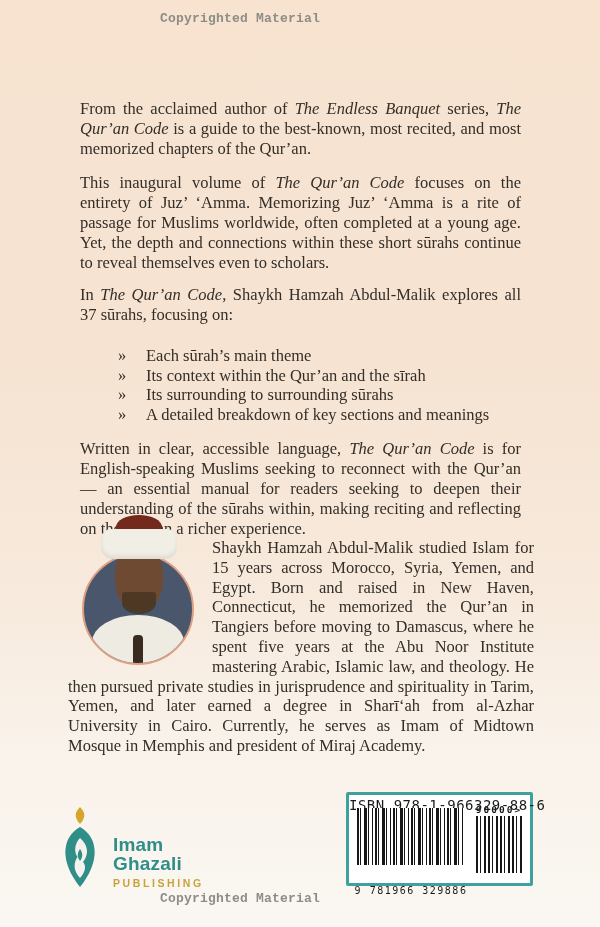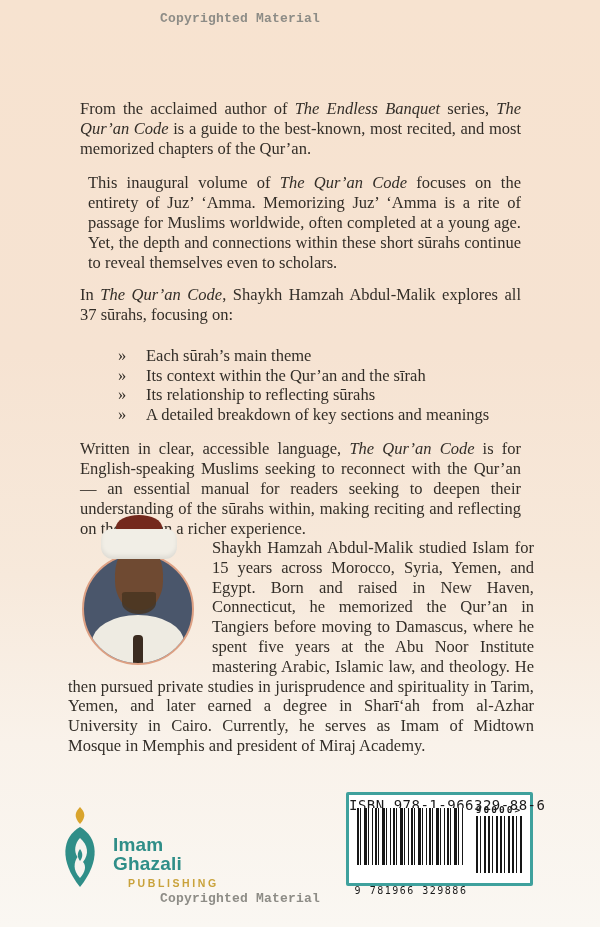--- a/index.html
+++ b/index.html
@@ -15,21 +15,21 @@
     font-size:13px;font-weight:bold;color:#8d8c86;letter-spacing:.2px;
   }
   .copyright.top{top:11px;}
   .copyright.bottom{top:891px;}
 
   .copy-block{position:absolute;left:80px;width:441px;top:51px;}
   .copy-block p{
     margin:0;font-size:16.5px;line-height:20px;text-align:justify;
   }
   .copy-block p.p1{margin-bottom:14px;margin-top:48px;}
-  .copy-block p.p2{margin-bottom:12px;margin-left:8px;}
+  .copy-block p.p2{margin-bottom:12px;}
   .copy-block p.p3{margin-bottom:21px;}
   .copy-block p.p4{margin-top:15px;}
   .copy-block i{font-style:italic;}
 
   .bullets{margin:0 0 0 38px;}
   .bullet{display:flex;font-size:16.5px;line-height:19.5px;}
   .bullet .marker{width:28px;flex:0 0 28px;}
 
   .author-sec{position:absolute;left:0;top:500px;width:488px;height:260px;}
   .bio{
@@ -47,21 +47,21 @@
   .av-garment-line{position:absolute;bottom:0;left:50%;width:10px;height:34px;margin-left:-5px;background:#3a2b20;border-radius:4px 4px 2px 2px;}
   .av-face{position:absolute;left:33px;top:36px;width:48px;height:66px;background:#6f4a32;border-radius:46% 46% 44% 44%;z-index:2;}
   .av-beard{position:absolute;left:40px;top:84px;width:34px;height:22px;background:#46331f;border-radius:10% 10% 50% 50%;z-index:3;opacity:.8;}
   .av-cap-tip{position:absolute;left:34px;top:7px;width:46px;height:24px;background:#74291d;border-radius:50% 50% 30% 30%;z-index:3;}
   .av-cap{position:absolute;left:19px;top:21px;width:76px;height:30px;background:#f1eee6;border-radius:10px 10px 12px 12px;z-index:4;box-shadow:inset 0 -3px 4px rgba(0,0,0,.08);}
 
   .publisher{position:absolute;left:56px;top:804px;width:210px;height:86px;display:flex;align-items:center;}
   .pub-mark{width:48px;height:84px;flex:0 0 48px;}
   .pub-text{margin:29px 0 0 9px;font-family:"Liberation Sans","DejaVu Sans",sans-serif;}
   .pub-name{font-size:19px;font-weight:bold;color:#2f8e88;line-height:19px;letter-spacing:.2px;}
-  .pub-tag{font-size:10.5px;font-weight:bold;color:#c9a23b;letter-spacing:2.6px;margin-top:4px;margin-left:15px;}
+  .pub-tag{font-size:10.5px;font-weight:bold;color:#c9a23b;letter-spacing:2.6px;margin-top:4px;}
 
   .barcode{
     position:absolute;left:346px;top:792px;width:187px;height:94px;box-sizing:border-box;
     background:#ffffff;border:3px solid #3fa19d;border-radius:2px;
     font-family:"DejaVu Sans Mono","Liberation Mono",monospace;color:#1b1b1b;
   }
   .isbn-label{position:absolute;top:2px;left:0;width:124px;text-align:center;font-size:14px;letter-spacing:.5px;white-space:nowrap;}
   .bars-main{
     position:absolute;left:8px;top:13px;width:108px;height:57px;
     background:repeating-linear-gradient(90deg,#161616 0 2px,#fff 2px 3px,#161616 3px 4px,#fff 4px 7px,#161616 7px 10px,#fff 10px 11px,#161616 11px 12px,#fff 12px 15px,#161616 15px 16px,#fff 16px 18px);
@@ -86,21 +86,21 @@
       <div class="bullet">
         <span class="marker">»</span>
         <span>Each sūrah’s main theme</span>
       </div>
       <div class="bullet">
         <span class="marker">»</span>
         <span>Its context within the Qur’an and the sīrah</span>
       </div>
       <div class="bullet">
         <span class="marker">»</span>
-        <span>Its relationship to reflecting sūrahs</span>
+        <span>Its surrounding to surrounding sūrahs</span>
       </div>
       <div class="bullet">
         <span class="marker">»</span>
         <span>A detailed breakdown of key sections and meanings</span>
       </div>
     </div>
   <p class="p4"><span>Written in clear, accessible language, </span><i>The Qur’an Code</i><span> is for English-speaking Muslims seeking to reconnect with the Qur’an — an essential manual for readers seeking to deepen their understanding of the sūrahs within, making reciting and reflecting on the Qur’an a richer experience.</span></p>
 </div>
 
 <div class="author-sec">

